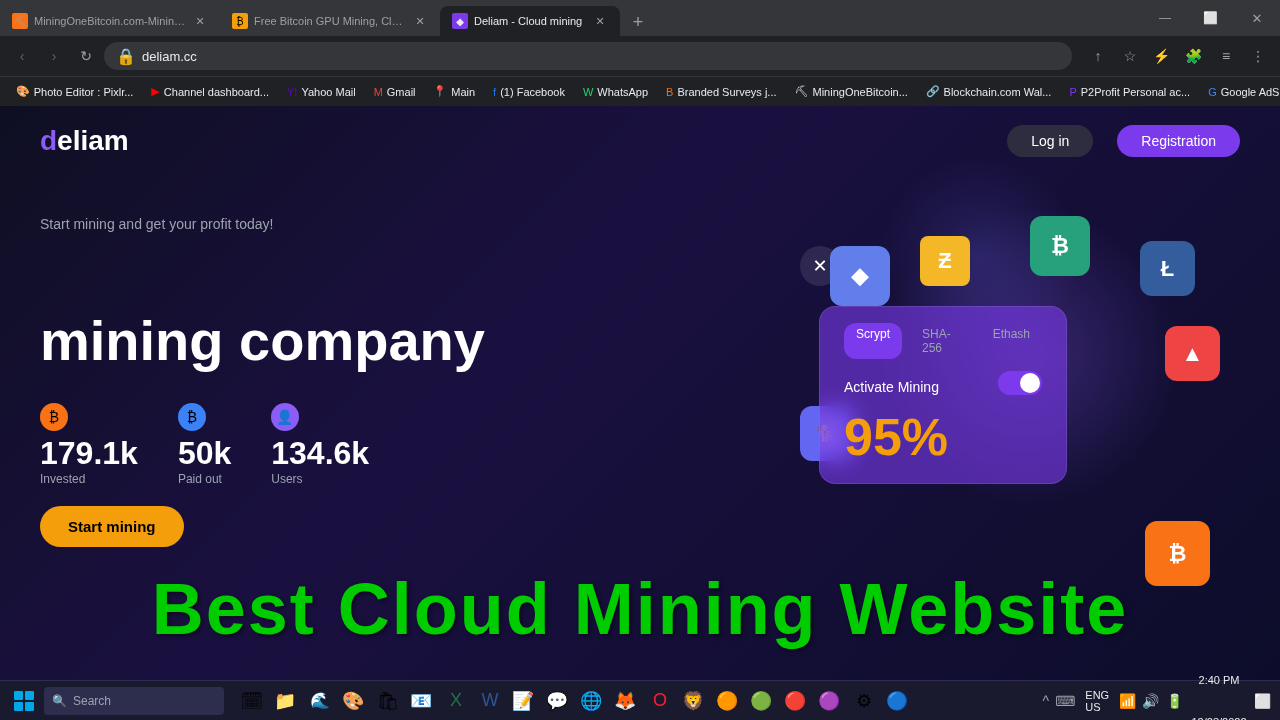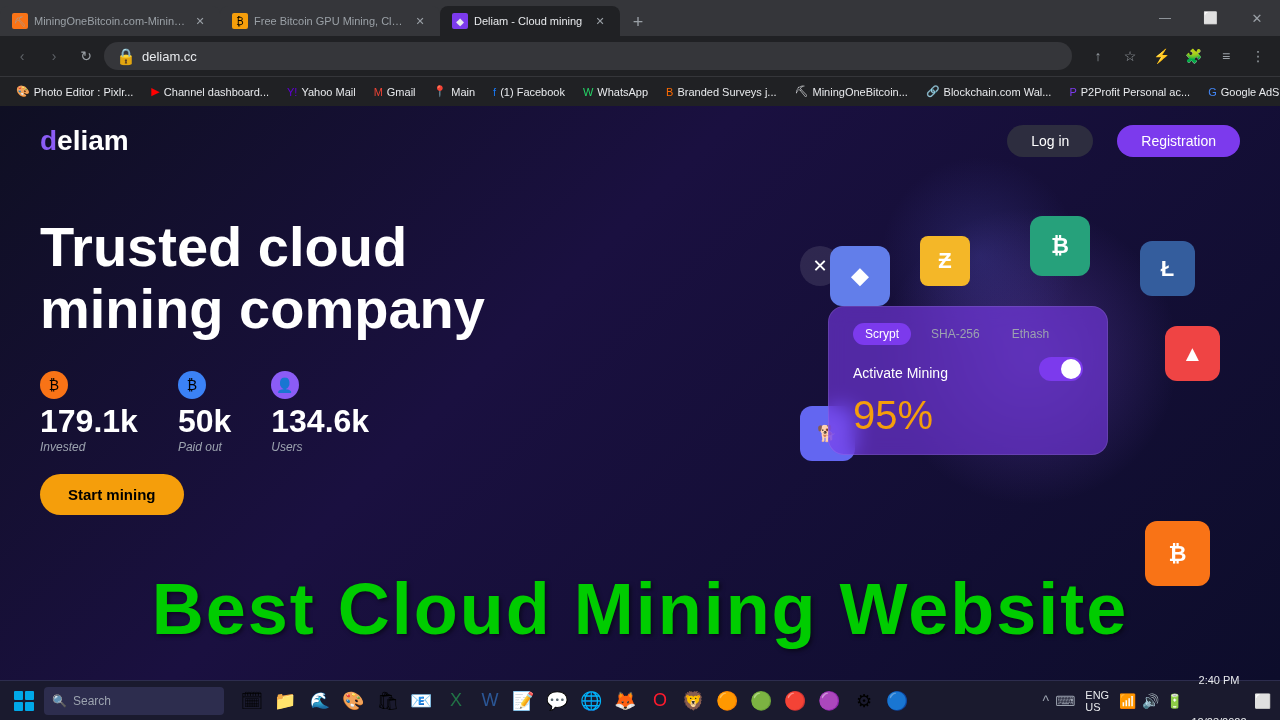--- a/index.html
+++ b/index.html
@@ -41,37 +41,37 @@
     .hero { padding: 40px 40px 20px; position: relative; z-index: 5; }
     .hero-subtitle { color: #9ca3af; font-size: 14px; margin-bottom: 16px; }
     .hero-title { font-size: 56px; font-weight: 800; color: #ffffff; line-height: 1.1; margin-bottom: 32px; max-width: 600px; }
     .stats-row { display: flex; gap: 40px; margin-bottom: 20px; }
     .stat-item { }
     .stat-icon { width: 28px; height: 28px; border-radius: 50%; display: flex; align-items: center; justify-content: center; font-size: 14px; margin-bottom: 4px; }
     .stat-icon.orange { background: #f97316; }
     .stat-icon.blue { background: #3b82f6; }
     .stat-icon.purple { background: #8b5cf6; }
     .stat-value { font-size: 32px; font-weight: 700; color: #fff; }
-    .stat-label { font-size: 12px; color: #9ca3af; font-style: italic; }
+    .stat-label { font-size: 12px; color: #9ca3af; }
     .hero-desc { max-width: 420px; font-size: 13px; color: #6b7280; line-height: 1.6; margin-bottom: 24px; }
     .btn-start { padding: 12px 28px; border-radius: 24px; background: #f59e0b; color: #000; font-size: 15px; font-weight: 600; cursor: pointer; border: none; }
 
     
     .hero-graphic { position: absolute; right: 60px; top: 140px; width: 420px; height: 380px; }
     .crypto-card { background: rgba(124, 58, 237, 0.6); border-radius: 16px; padding: 16px 24px; color: #fff; backdrop-filter: blur(10px); border: 1px solid rgba(255,255,255,0.1); }
-    .mining-card { position: absolute; top: 60px; left: 28px; width: 280px; }
+    .mining-card { position: absolute; top: 60px; left: 19px; width: 248px; }
     .card-tabs { display: flex; gap: 8px; margin-bottom: 12px; }
     .card-tab { padding: 4px 12px; border-radius: 12px; font-size: 12px; cursor: pointer; }
     .card-tab.active { background: #7c3aed; color: #fff; }
     .card-tab.inactive { background: transparent; color: #9ca3af; }
     .activate-row { display: flex; justify-content: space-between; align-items: flex-end; margin-bottom: 12px; }
     .activate-label { font-size: 14px; color: #fff; }
     .toggle { width: 44px; height: 24px; background: #7c3aed; border-radius: 12px; position: relative; }
     .toggle-dot { width: 20px; height: 20px; background: #fff; border-radius: 50%; position: absolute; right: 2px; top: 2px; }
-    .percent-value { font-size: 40px; font-weight: 400; color: #f59e0b; }
+    .percent-value { font-size: 52px; font-weight: 700; color: #f59e0b; }
 
     
     .crypto-icon { position: absolute; border-radius: 12px; display: flex; align-items: center; justify-content: center; font-size: 22px; font-weight: 700; }
     .ci-eth { width: 60px; height: 60px; background: #627eea; top: 0; left: 30px; }
     .ci-zec { width: 50px; height: 50px; background: #f4b728; top: -10px; left: 120px; border-radius: 8px; }
     .ci-btc { width: 60px; height: 60px; background: #26a17b; top: -30px; left: 230px; }
     .ci-ltc { width: 55px; height: 55px; background: #345d9d; top: -5px; left: 340px; }
     .ci-tron { width: 55px; height: 55px; background: #ef4444; top: 80px; right: 0; }
     .ci-d { width: 55px; height: 55px; background: #6366f1; top: 160px; left: 0; }
     .ci-btc2 { width: 65px; height: 65px; background: #f97316; bottom: 40px; right: 10px; }
@@ -211,22 +211,23 @@
     <div class="logo">
       <span class="logo-d">d</span><span class="logo-rest">eliam</span>
     </div>
     <div class="nav-buttons">
       <button class="btn-login">Log in</button>
       <button class="btn-register">Registration</button>
     </div>
   </nav>
 
   <div class="hero">
+    <p class="hero-subtitle">Start mining and get your profit today!</p>
     <h1 class="hero-title">
-      <span>Trusted cloud</span><br>
+      <br>
       <span>mining company</span>
     </h1>
     
     
     <div class="stats-row">
       <div class="stat-item">
         <div class="stat-icon orange">₿</div>
         <div class="stat-value">179.1k</div>
         <div class="stat-label">Invested</div>
       </div>

